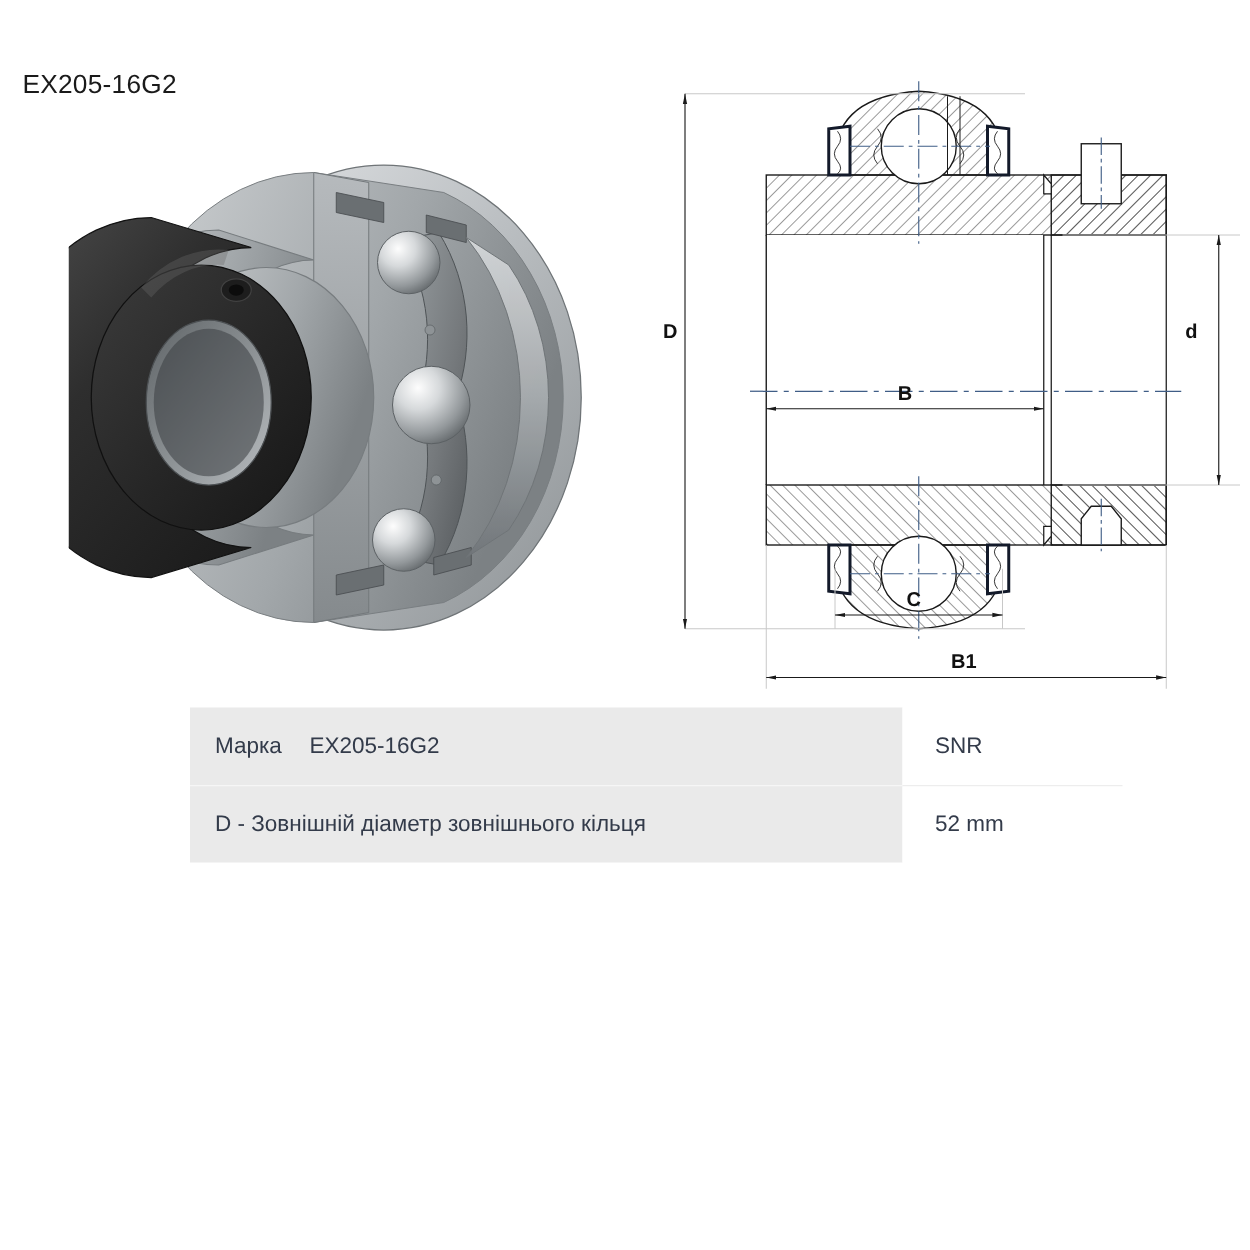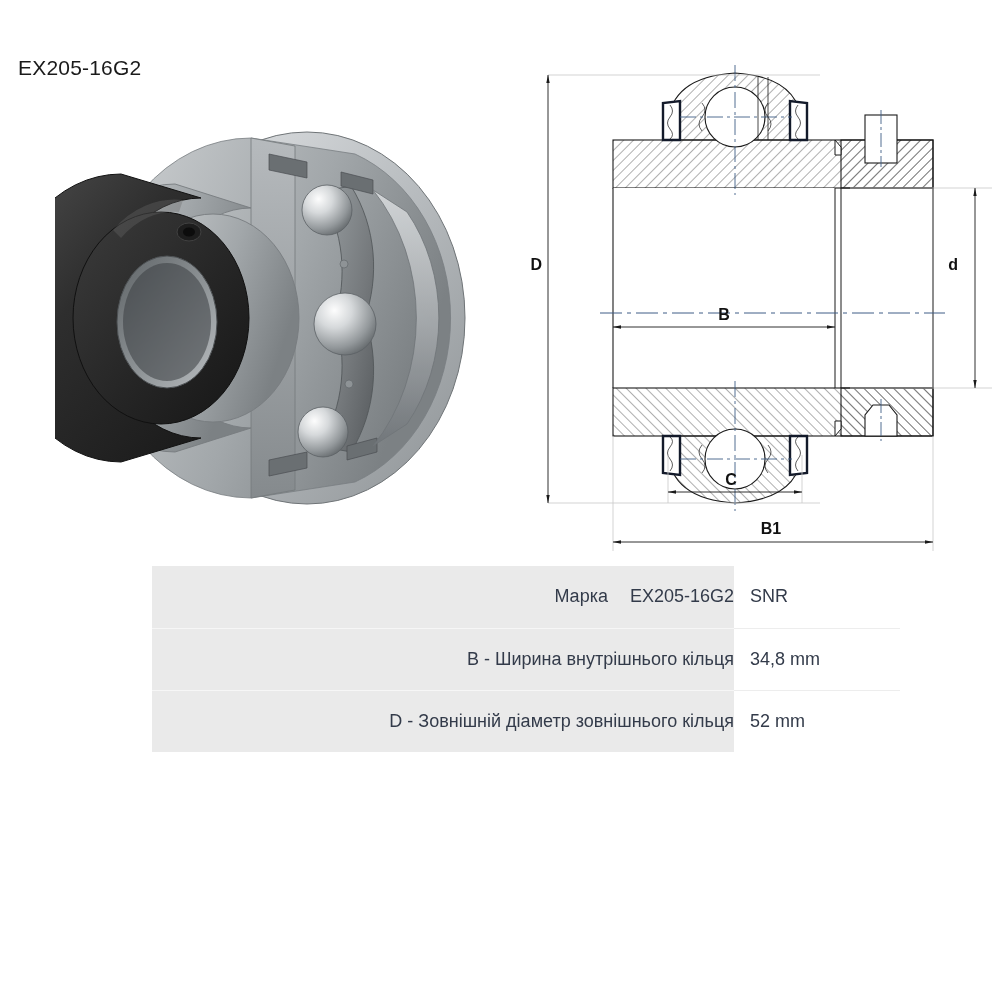--- a/index.html
+++ b/index.html
@@ -68,28 +68,27 @@
   #spec-table td {
     padding: 0;
     vertical-align: middle;
     font-size: 18px;
     color: #333b4a;
     border-bottom: 1px solid #ffffff;
   }
   #spec-table td.label-cell {
     background: #eaeaea;
     width: 550px;
-    padding-left: 32px;
+    padding-left: 20px;
     border-bottom: 1px solid #f6f6f6;
-    text-align: right;
   }
   #spec-table td.value-cell {
     background: #ffffff;
     width: 150px;
-    padding-left: 16px;
+    padding-left: 26px;
     border-bottom: 1px solid #ededed;
   }
   #spec-table tr:last-child td.label-cell,
   #spec-table tr:last-child td.value-cell {
     border-bottom: none;
   }
   .brand-key {
     display: inline-block;
     margin-right: 22px;
   }
@@ -322,21 +321,17 @@
 
 <table id="spec-table">
   <tbody>
     <tr>
       <td class="label-cell">
         <span class="brand-key">Марка</span><span>EX205-16G2</span>
       </td>
       <td class="value-cell">SNR</td>
     </tr>
     <tr>
-      <td class="label-cell">B - Ширина внутрішнього кільця</td>
-      <td class="value-cell">34,8 mm</td>
-    </tr>
-    <tr>
       <td class="label-cell">D - Зовнішній діаметр зовнішнього кільця</td>
       <td class="value-cell">52 mm</td>
     </tr>
   </tbody>
 </table>
 
 </body></html>

